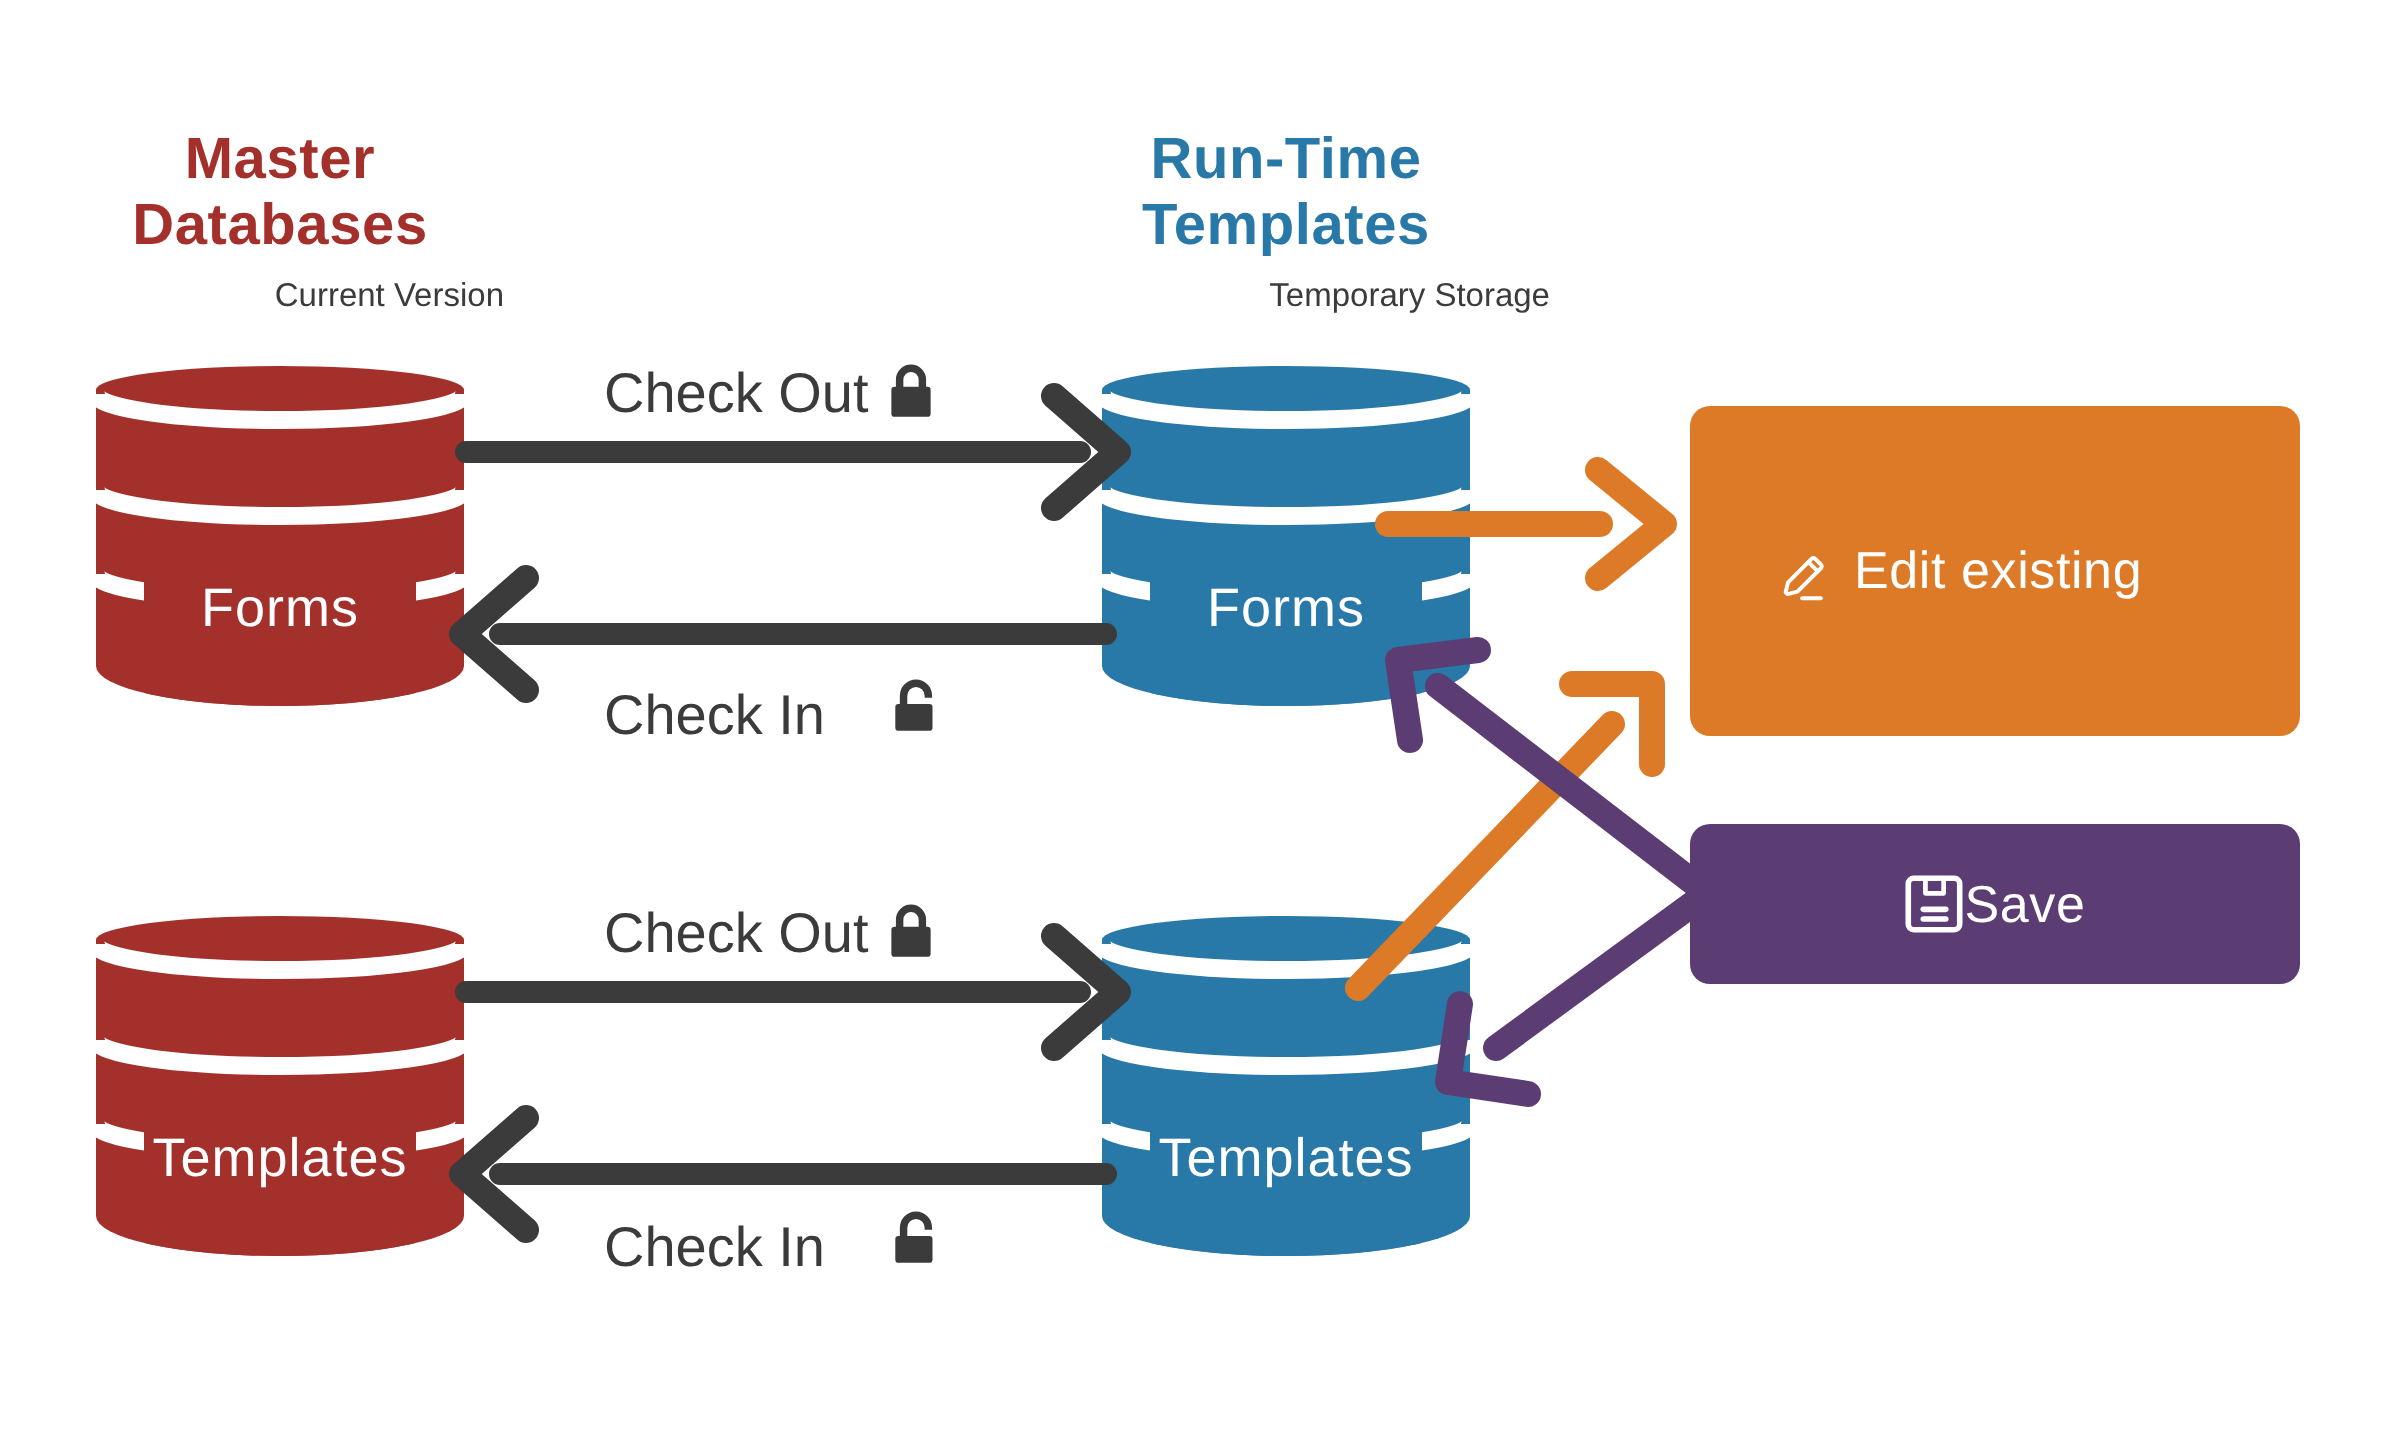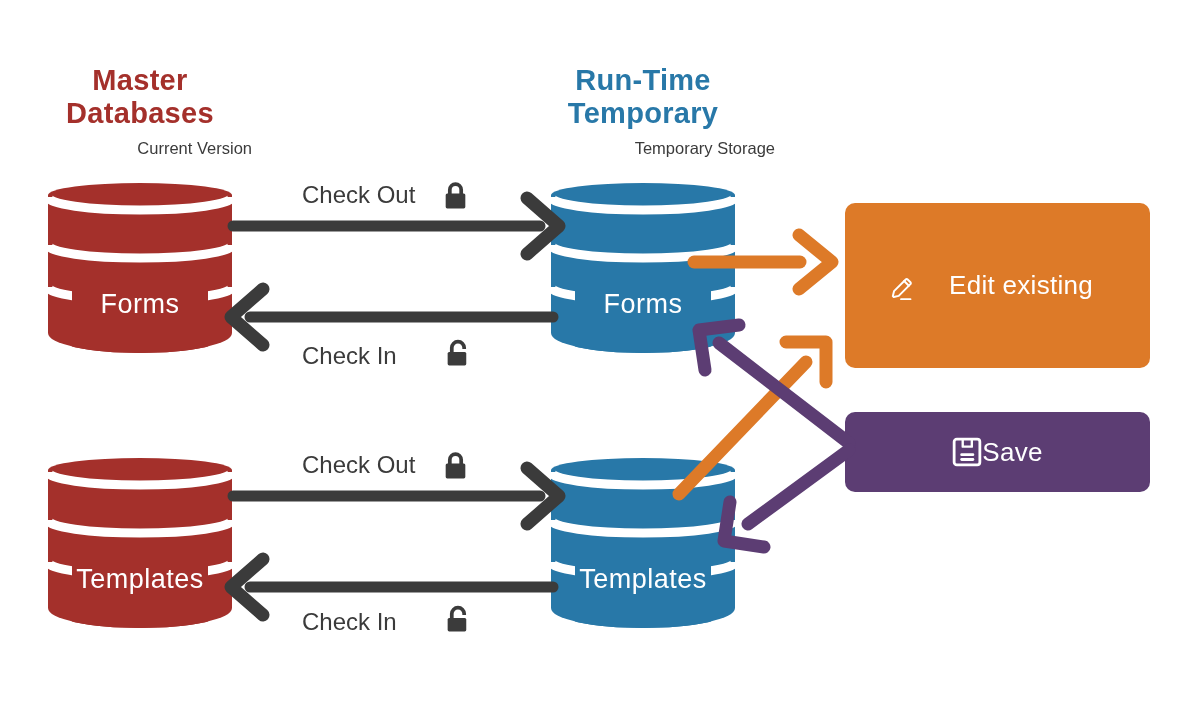--- a/index.html
+++ b/index.html
@@ -19,52 +19,52 @@
 
   
   .cyl{position:absolute;margin:0;width:184px;height:172px;z-index:1;text-decoration:underline;}
   .fill-red{fill:var(--master-red);}
   .fill-blue{fill:var(--runtime-blue);}
   .sep{fill:none;stroke:#fff;stroke-width:9;}
   .cyl-label{fill:#fff;font-size:27px;letter-spacing:.5px;text-anchor:middle;
     font-family:"Liberation Sans",sans-serif;}
 
   
-  .flow-text{position:absolute;font-size:24px;color:var(--text-dark);z-index:2;white-space:nowrap;}
+  .flow-text{position:absolute;font-size:28px;color:var(--text-dark);z-index:2;white-space:nowrap;}
   .lock{position:absolute;z-index:2;}
   .lock .solid{fill:var(--arrow-dark);}
   .lock .bar{fill:none;stroke:var(--arrow-dark);stroke-width:3.6;}
 
   
   .action-box{position:absolute;border-radius:10px;z-index:3;color:#fff;}
   .action-box.orange{left:845px;top:203px;width:305px;height:165px;background:var(--action-orange);
     display:flex;flex-direction:column;justify-content:center;gap:34px;padding-left:42px;box-sizing:border-box;}
   .action-box.purple{left:845px;top:412px;width:305px;height:80px;background:var(--save-purple);
     display:flex;align-items:center;justify-content:center;}
-  .action-row{display:flex;align-items:center;gap:32px;}
+  .action-row{display:flex;align-items:center;gap:10px;}
   .action-label{font-size:26px;letter-spacing:.3px;}
   .wicon{flex:0 0 auto;}
   .wicon path,.wicon line,.wicon rect{stroke:#fff;fill:none;stroke-linecap:round;stroke-linejoin:round;}
 
   
   .overlay{position:absolute;left:0;top:0;z-index:5;pointer-events:none;}
   .shaft,.head{fill:none;stroke-linecap:round;stroke-linejoin:round;}
   .dark{stroke:var(--arrow-dark);}
   .orange-stroke{stroke:var(--action-orange);}
   .purple-stroke{stroke:var(--save-purple);}
 </style>
 </head>
 <body>
 
 <div class="canvas">
 
   <div class="col-title red" style="left:28px;top:64px">Master Databases</div>
   <div class="col-sub" style="left:28px;top:139px">Current Version</div>
 
-  <div class="col-title blue" style="left:531px;top:64px">Run-Time Temporary</div>
+  <div class="col-title blue" style="left:531px;top:64px">Run-Time Templates</div>
   <div class="col-sub" style="left:551px;top:139px">Temporary Storage</div>
 
   <figure class="cyl" style="left:48px;top:183px">
     <svg viewBox="0 0 184 172" width="184" height="172">
       <defs>
           <clipPath id="clip-mf">
             <path d="M0,12 A92,12 0 0 1 184,12 L184,150 A92,20 0 0 1 0,150 Z"></path>
           </clipPath>
         </defs>
       <path class="fill-red" d="M0,12 A92,12 0 0 1 184,12 L184,150 A92,20 0 0 1 0,150 Z"></path>

